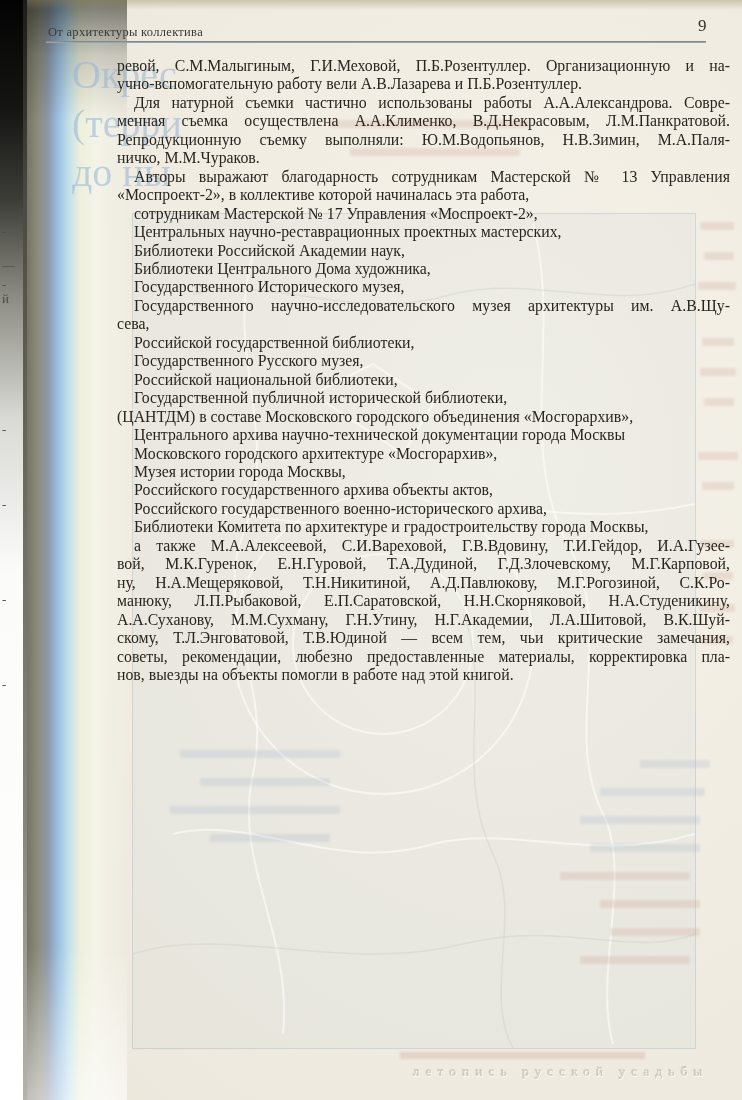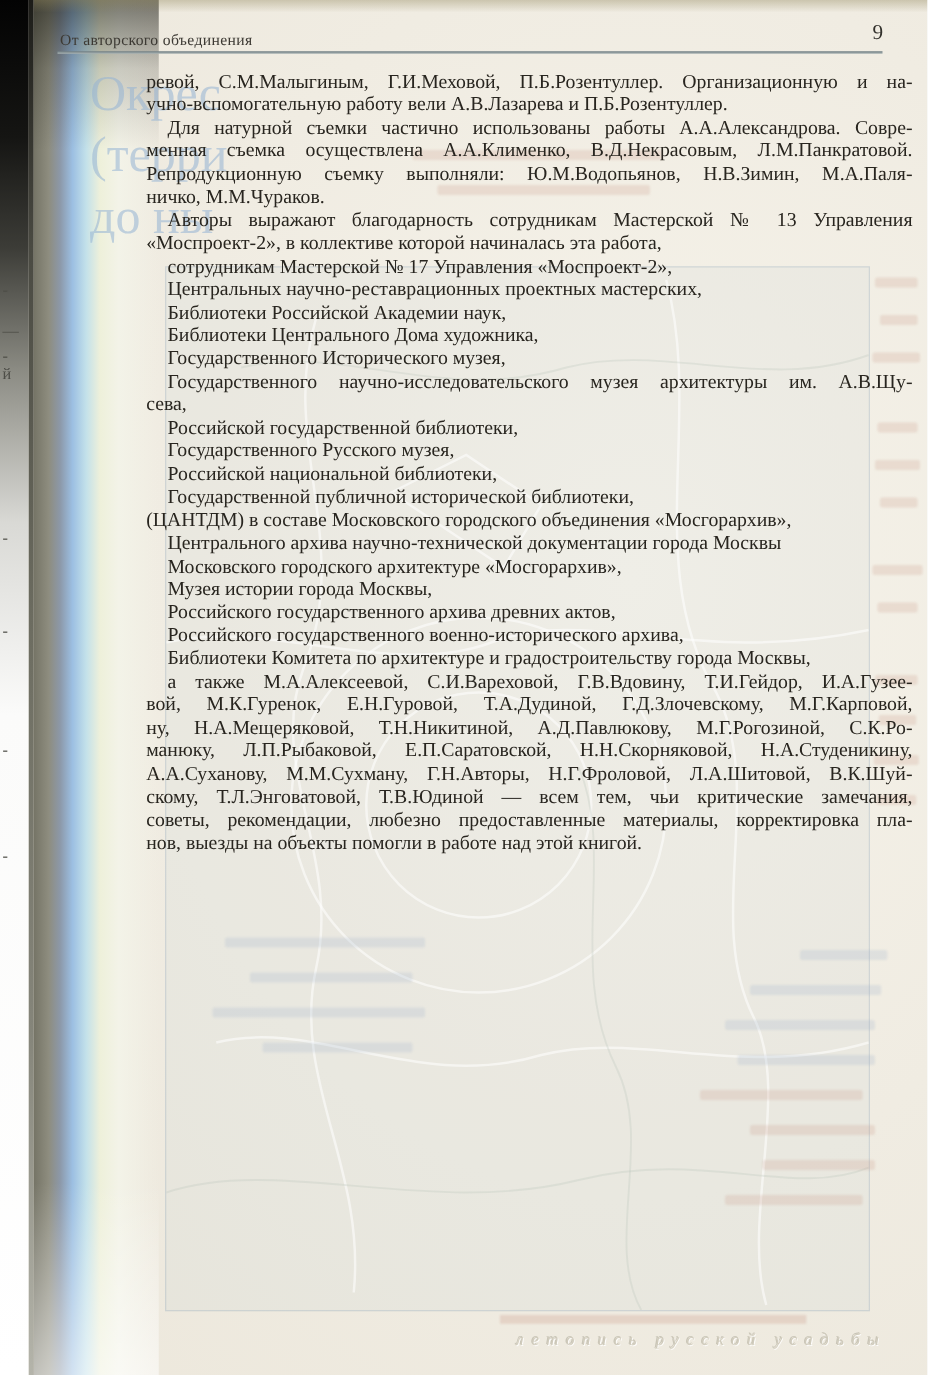--- a/index.html
+++ b/index.html
@@ -43,21 +43,21 @@
     background:rgba(202,152,132,.28);filter:blur(.9px);}
   
   .text-block{position:absolute;left:117px;top:57px;width:613px;z-index:2;
     font-size:15.8px;line-height:18.45px;color:#28251f;}
   .line{white-space:nowrap;text-align:left;}
   .line.jst{white-space:normal;text-align:justify;text-align-last:justify;}
   .line.ind{text-indent:17px;}
   
   .series-footer{position:absolute;left:413px;top:1064px;z-index:2;
     font-size:13.5px;letter-spacing:6px;color:#d0cbbc;white-space:nowrap;
-    text-shadow:.7px .7px 0 rgba(255,255,255,.9), -.7px -.7px 0 rgba(170,165,150,.55);font-style:italic;}
+    text-shadow:.7px .7px 0 rgba(255,255,255,.9), -.7px -.7px 0 rgba(170,165,150,.55);}
 </style>
 </head>
 <body>
 
 <div id="scan">
 
   <div class="far-left-strip"></div>
   <div class="page-edge-line"></div>
   <div class="gutter-rainbow"></div>
   <div class="gutter-shade"></div>
@@ -119,21 +119,21 @@
       <div class="ghost-bar" style="left: 580px; top: 956px; width: 110px; background: rgba(202, 152, 132, 0.22);"></div>
       <div class="ghost-bar" style="left: 180px; top: 750px; width: 160px; background: rgba(150, 172, 200, 0.2);"></div>
       <div class="ghost-bar" style="left: 200px; top: 778px; width: 130px; background: rgba(150, 172, 200, 0.2);"></div>
       <div class="ghost-bar" style="left: 170px; top: 806px; width: 170px; background: rgba(150, 172, 200, 0.2);"></div>
       <div class="ghost-bar" style="left: 210px; top: 834px; width: 120px; background: rgba(150, 172, 200, 0.2);"></div>
       <div class="ghost-bar" style="left: 330px; top: 120px; width: 200px; background: rgba(202, 152, 132, 0.22);"></div>
       <div class="ghost-bar" style="left: 350px; top: 148px; width: 170px; background: rgba(202, 152, 132, 0.22);"></div>
     </div>
   <div class="footer-ghost-line"></div>
 
-  <div class="running-header">От авторского объединения</div>
+  <div class="running-header">От архитектуры коллектива</div>
   <div class="header-rule"></div>
   <div class="page-number">9</div>
 
   <div class="text-block" id="text-block">
       <div class="line jst">ревой, С.М.Малыгиным, Г.И.Меховой, П.Б.Розентуллер. Организационную и на-</div>
       <div class="line">учно-вспомогательную работу вели А.В.Лазарева и П.Б.Розентуллер.</div>
       <div class="line ind jst">Для натурной съемки частично использованы работы А.А.Александрова. Совре-</div>
       <div class="line jst">менная съемка осуществлена А.А.Клименко, В.Д.Некрасовым, Л.М.Панкратовой.</div>
       <div class="line jst">Репродукционную съемку выполняли: Ю.М.Водопьянов, Н.В.Зимин, М.А.Паля-</div>
       <div class="line">ничко, М.М.Чураков.</div>
@@ -147,27 +147,27 @@
       <div class="line ind jst">Государственного научно-исследовательского музея архитектуры им. А.В.Щу-</div>
       <div class="line">сева,</div>
       <div class="line ind">Российской государственной библиотеки,</div>
       <div class="line ind">Государственного Русского музея,</div>
       <div class="line ind">Российской национальной библиотеки,</div>
       <div class="line ind">Государственной публичной исторической библиотеки,</div>
       <div class="line">(ЦАНТДМ) в составе Московского городского объединения «Мосгорархив»,</div>
       <div class="line ind">Центрального архива научно-технической документации города Москвы</div>
       <div class="line ind">Московского городского архитектуре «Мосгорархив»,</div>
       <div class="line ind">Музея истории города Москвы,</div>
-      <div class="line ind">Российского государственного архива древних актов,</div>
+      <div class="line ind">Российского государственного архива объекты актов,</div>
       <div class="line ind">Российского государственного военно-исторического архива,</div>
       <div class="line ind">Библиотеки Комитета по архитектуре и градостроительству города Москвы,</div>
       <div class="line ind jst">а также М.А.Алексеевой, С.И.Вареховой, Г.В.Вдовину, Т.И.Гейдор, И.А.Гузее-</div>
       <div class="line jst">вой, М.К.Гуренок, Е.Н.Гуровой, Т.А.Дудиной, Г.Д.Злочевскому, М.Г.Карповой,</div>
       <div class="line jst">ну, Н.А.Мещеряковой, Т.Н.Никитиной, А.Д.Павлюкову, М.Г.Рогозиной, С.К.Ро-</div>
       <div class="line jst">манюку, Л.П.Рыбаковой, Е.П.Саратовской, Н.Н.Скорняковой, Н.А.Студеникину,</div>
-      <div class="line jst">А.А.Суханову, М.М.Сухману, Г.Н.Авторы, Н.Г.Фроловой, Л.А.Шитовой, В.К.Шуй-</div>
+      <div class="line jst">А.А.Суханову, М.М.Сухману, Г.Н.Утину, Н.Г.Академии, Л.А.Шитовой, В.К.Шуй-</div>
       <div class="line jst">скому, Т.Л.Энговатовой, Т.В.Юдиной — всем тем, чьи критические замечания,</div>
       <div class="line jst">советы, рекомендации, любезно предоставленные материалы, корректировка пла-</div>
       <div class="line">нов, выезды на объекты помогли в работе над этой книгой.</div>
     </div>
 
   <div class="series-footer">летопись русской усадьбы</div>
 </div>
 
 </body></html>

